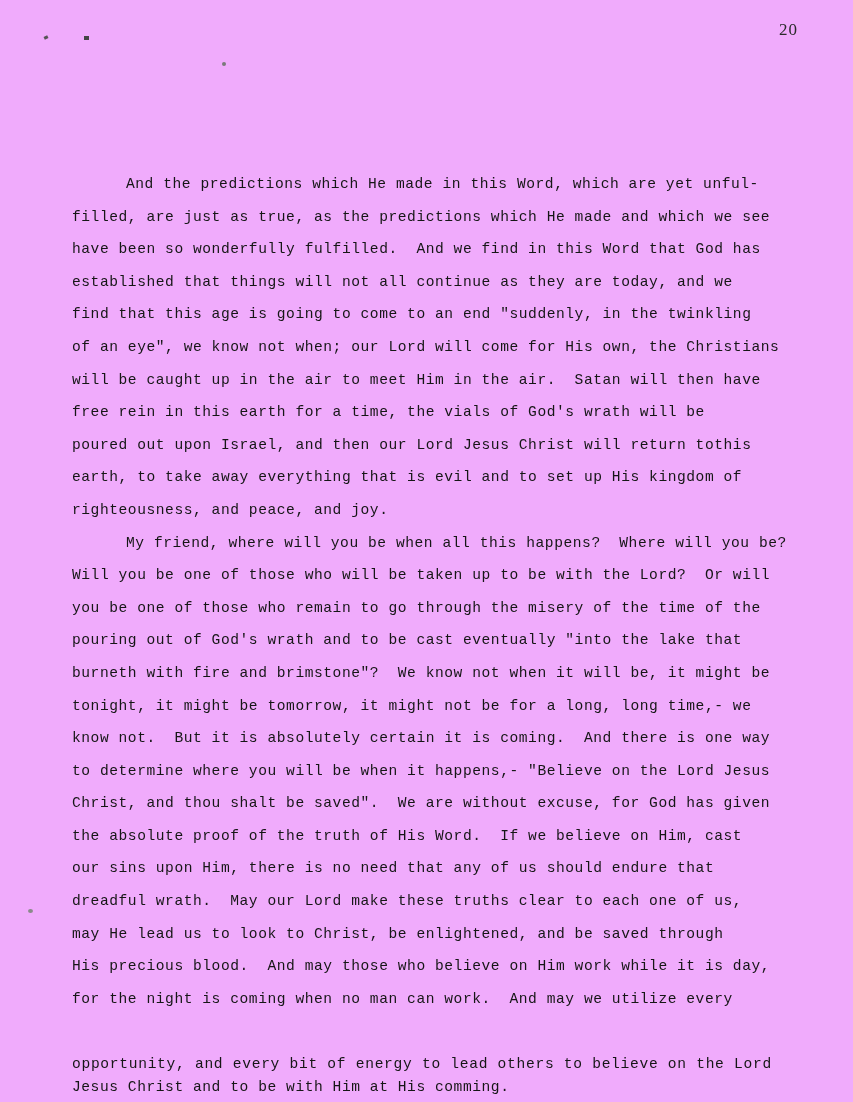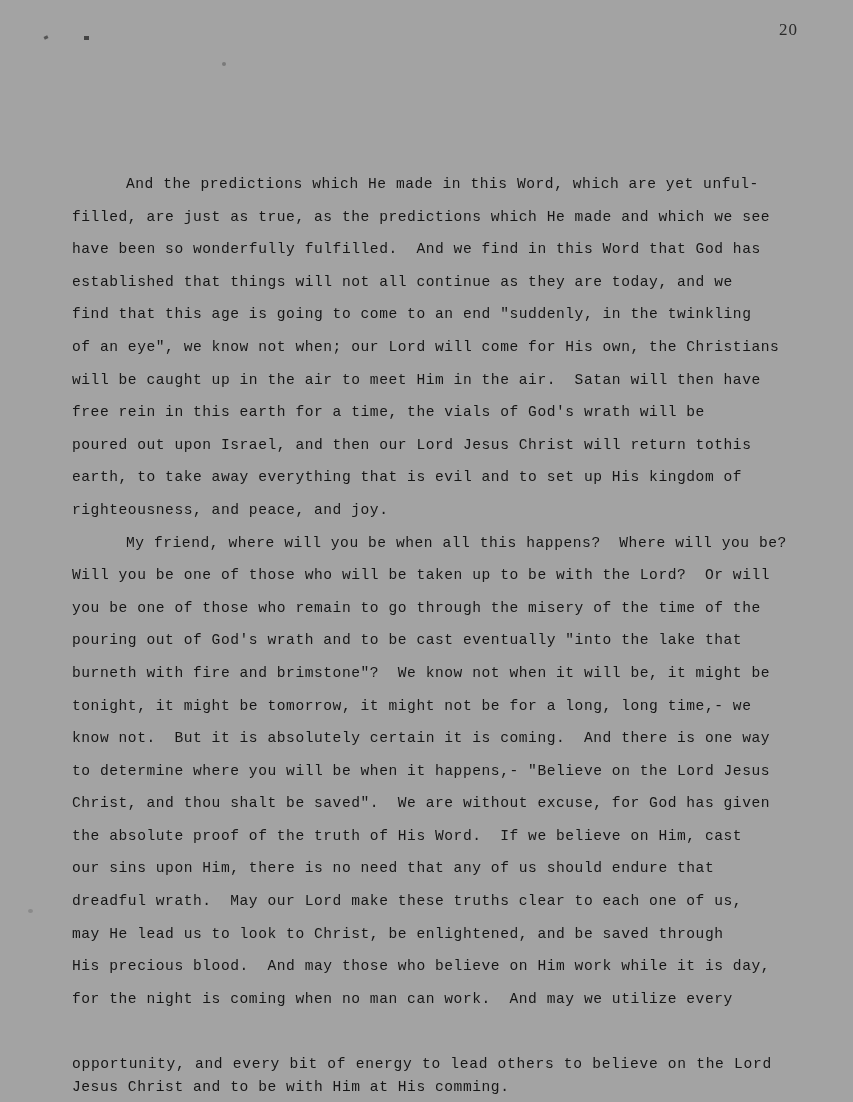--- a/index.html
+++ b/index.html
@@ -14,21 +14,21 @@
     font-family: "Liberation Mono", "DejaVu Sans Mono", monospace;
     color: #1a1a1a;
     overflow: hidden;
   }
   .page {
     position: absolute;
     left: 0;
     top: 0;
     width: 853px;
     height: 1102px;
-    background: #a3a3a3;
+    background: #f0abfc;
   }
   .page-number {
     position: absolute;
     right: 55px;
     top: 20px;
     font-size: 17px;
     letter-spacing: 1px;
     color: #2a2a2a;
     font-family: "Liberation Serif", serif;
   }

